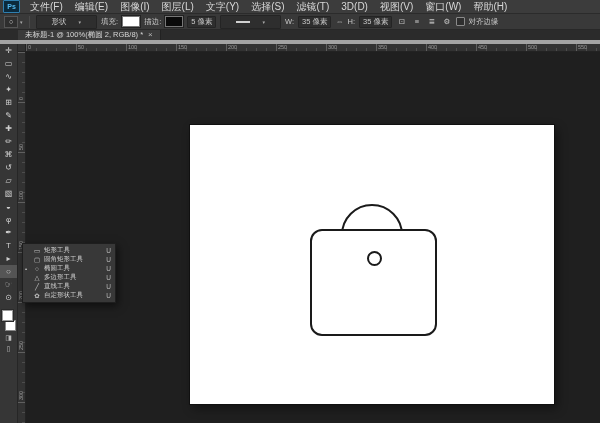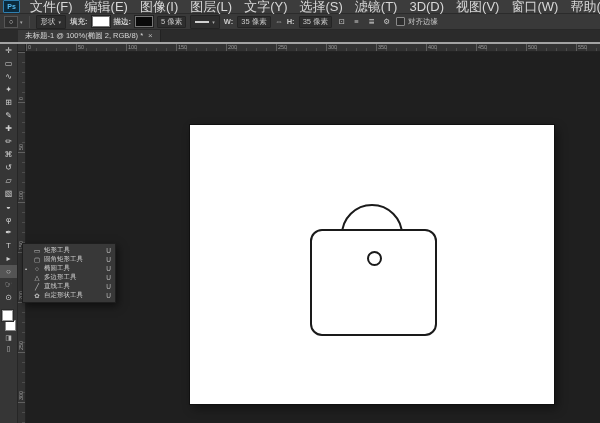--- a/index.html
+++ b/index.html
@@ -6,48 +6,48 @@
   .app{position:relative;width:600px;height:423px;overflow:hidden;background:#1f1f1f;
        font-family:"Liberation Sans",sans-serif;color:#ccc;}
 
   
   .menubar{height:14px;background:#3c3c3c;border-bottom:1px solid #2b2b2b;
            display:flex;align-items:center;padding-left:3px;box-sizing:border-box;}
   .pslogo{width:15px;height:11px;background:#0b2a3d;color:#53b9f0;border:1px solid #2f7fb0;
           font-size:7px;font-weight:bold;display:flex;align-items:center;justify-content:center;
           border-radius:1px;margin-right:4px;flex:none;}
   .menus{display:flex;align-items:center;}
-  .menu-item{padding:0 6px;font-size:13px;color:#d8d8d8;white-space:nowrap;line-height:13px;}
+  .menu-item{padding:0 6px;font-size:10px;color:#d8d8d8;white-space:nowrap;line-height:13px;}
 
   
   .optionsbar{height:16px;background:#393939;border-bottom:1px solid #282828;
               display:flex;align-items:center;gap:4px;padding:0 4px;box-sizing:border-box;
               font-size:7.5px;color:#c9c9c9;}
   .tool-preset{display:flex;align-items:center;gap:2px;flex:none;}
   .tp-icon{width:12px;height:10px;border:1px solid #555;background:#2e2e2e;color:#ddd;font-size:7px;
            display:flex;align-items:center;justify-content:center;}
   .caret{font-size:5px;color:#aaa;}
   .vsep{width:1px;height:12px;background:#4a4a4a;margin:0 2px;flex:none;}
-  .select{display:flex;align-items:center;gap:3px;background:#2e2e2e;border:1px solid #242424;
-          border-radius:1px;padding:1px 4px;height:10px;flex:none;}
+  .select{display:flex;align-items:center;gap:12px;background:#2e2e2e;border:1px solid #242424;
+          border-radius:1px;padding:1px 15px;height:10px;flex:none;}
   .input{background:#2e2e2e;border:1px solid #242424;padding:0 3px;height:10px;line-height:10px;
          border-radius:1px;white-space:nowrap;flex:none;}
-  .lbl{white-space:nowrap;flex:none;font-weight:bold;}
+  .lbl{white-space:nowrap;flex:none;}
   .swatch{width:16px;height:9px;border:1px solid #777;box-shadow:0 0 0 1px #222;flex:none;}
   .swatch.fill{background:#ffffff;}
   .swatch.stroke{background:#0a0a0a;}
   .strokeline{width:14px;border-top:2px solid #d0d0d0;display:inline-block;}
   .linkicon{font-size:8px;color:#b5b5b5;flex:none;}
   .opticon{width:11px;text-align:center;font-size:7.5px;color:#c5c5c5;flex:none;}
   .align-edges{display:flex;align-items:flex-start;flex:none;}
   .checkbox{width:7px;height:7px;border:1px solid #8a8a8a;background:#2e2e2e;display:inline-block;
             margin-right:3px;border-radius:1px;}
 
   
-  .tabbar{height:14px;background:#2b2b2b;border-bottom:2px solid #a3a3a3;display:flex;
+  .tabbar{height:14px;background:#2b2b2b;border-bottom:4px solid #a3a3a3;display:flex;
           align-items:stretch;padding-left:18px;box-sizing:border-box;}
   .tab{display:flex;align-items:center;gap:5px;padding:0 7px;background:#3a3a3a;color:#d6d6d6;
        font-size:7.5px;border-right:1px solid #222;white-space:nowrap;}
   .tab-close{color:#b5b5b5;font-size:8px;line-height:1;}
 
   
   .workarea{position:absolute;top:44px;left:0;right:0;bottom:0;display:grid;
             grid-template-columns:18px 8px 1fr;grid-template-rows:8px 1fr;}
 
   

